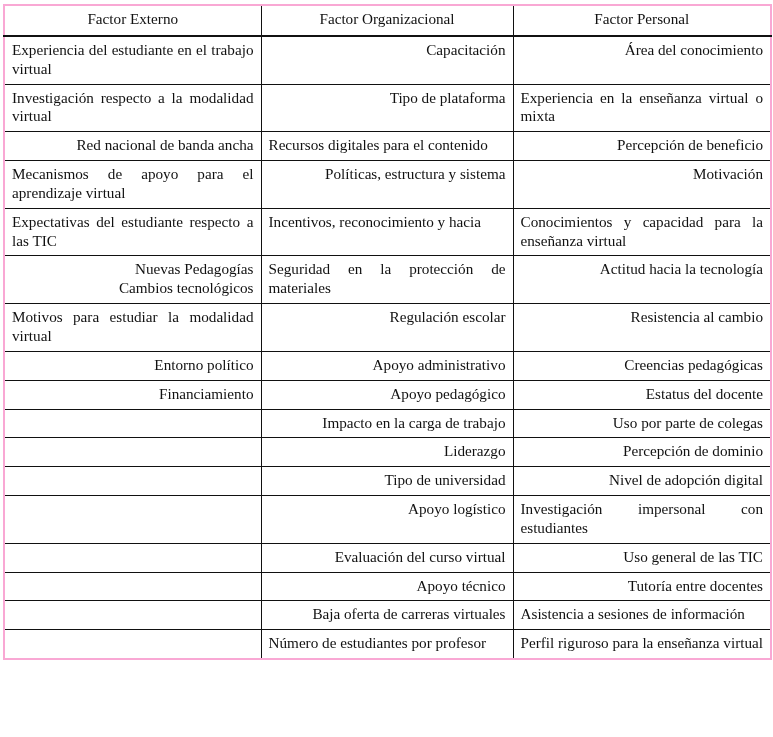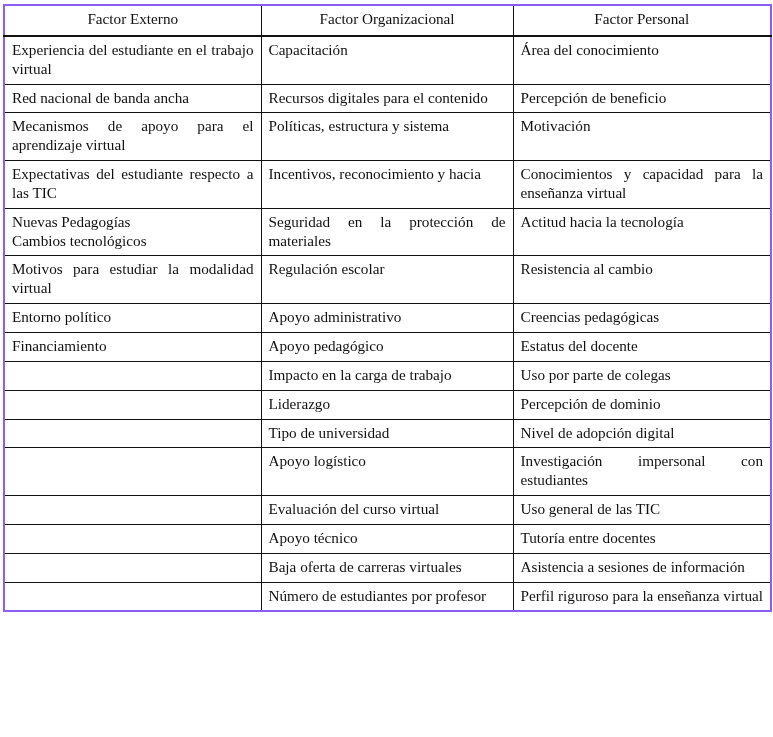--- a/index.html
+++ b/index.html
@@ -16,21 +16,21 @@
   }
   .table-wrap {
     box-sizing: border-box;
     width: 773px;
     padding: 4px 3px 0 3px;
   }
   table.factors {
     border-collapse: collapse;
     width: 767px;
     table-layout: fixed;
-    border: 2px solid #8b5cf6;
+    border: 2px solid #f9a8d4;
   }
   table.factors col.c1 { width: 257px; }
   table.factors col.c2 { width: 252px; }
   table.factors col.c3 { width: 258px; }
 
   table.factors th,
   table.factors td {
     border: 1px solid #111111;
     vertical-align: top;
     padding: 4px 7px 5px 7px;
@@ -44,21 +44,21 @@
     padding-bottom: 6px;
     border-bottom: 2px solid #111111;
   }
   table.factors tbody td {
     text-align: justify;
     text-justify: inter-word;
     -webkit-hyphens: auto;
     hyphens: auto;
   }
   table.factors tbody td.plain {
-    text-align: left;
+    text-align: right;
     -webkit-hyphens: none;
     hyphens: none;
   }
   td.empty-cell {
     text-align: left;
   }
   .cell-line { display: block; }
 </style>
 </head>
 <body>
@@ -75,20 +75,25 @@
         <th>Factor Externo</th>
         <th>Factor Organizacional</th>
         <th>Factor Personal</th>
       </tr>
     </thead>
     <tbody>
       <tr>
         <td>Experiencia del estudiante en el trabajo virtual</td>
         <td class="plain">Capacitación</td>
         <td class="plain">Área del conocimiento</td>
+      </tr>
+      <tr>
+        <td>Investigación respecto a la modalidad virtual</td>
+        <td class="plain">Tipo de plataforma</td>
+        <td>Experiencia en la enseñanza virtual o mixta</td>
       </tr>
       <tr>
         <td class="plain">Red nacional de banda ancha</td>
         <td>Recursos digitales para el contenido</td>
         <td class="plain">Percepción de beneficio</td>
       </tr>
       <tr>
         <td>Mecanismos de apoyo para el aprendizaje virtual</td>
         <td class="plain">Políticas, estructura y sistema</td>
         <td class="plain">Motivación</td>

